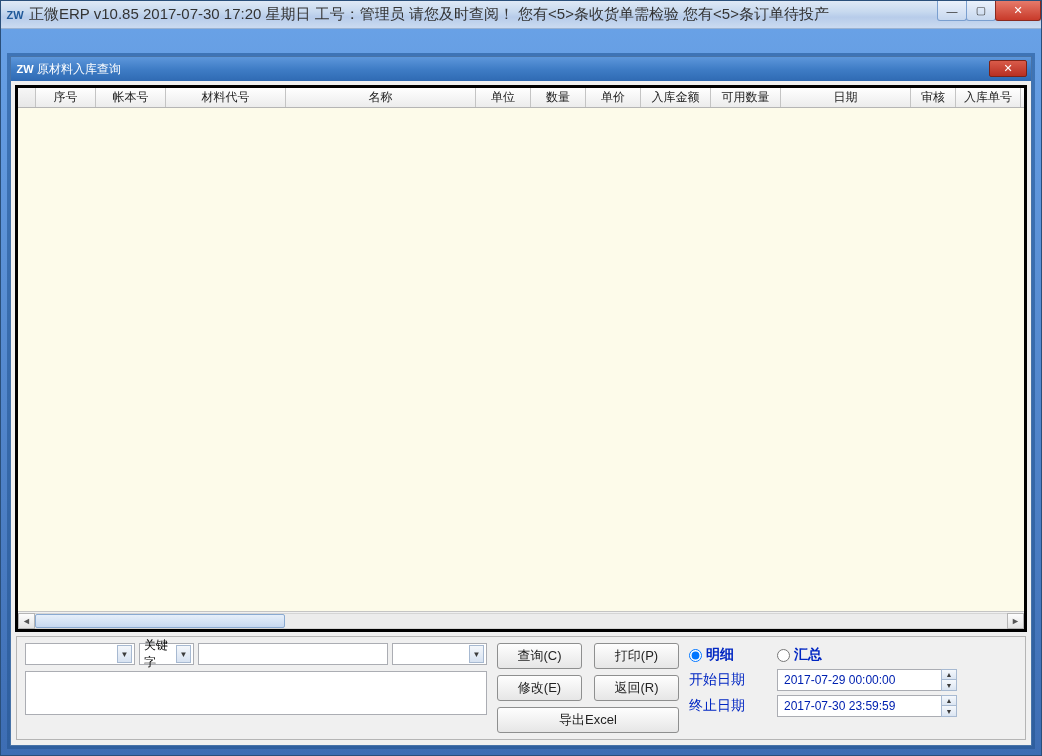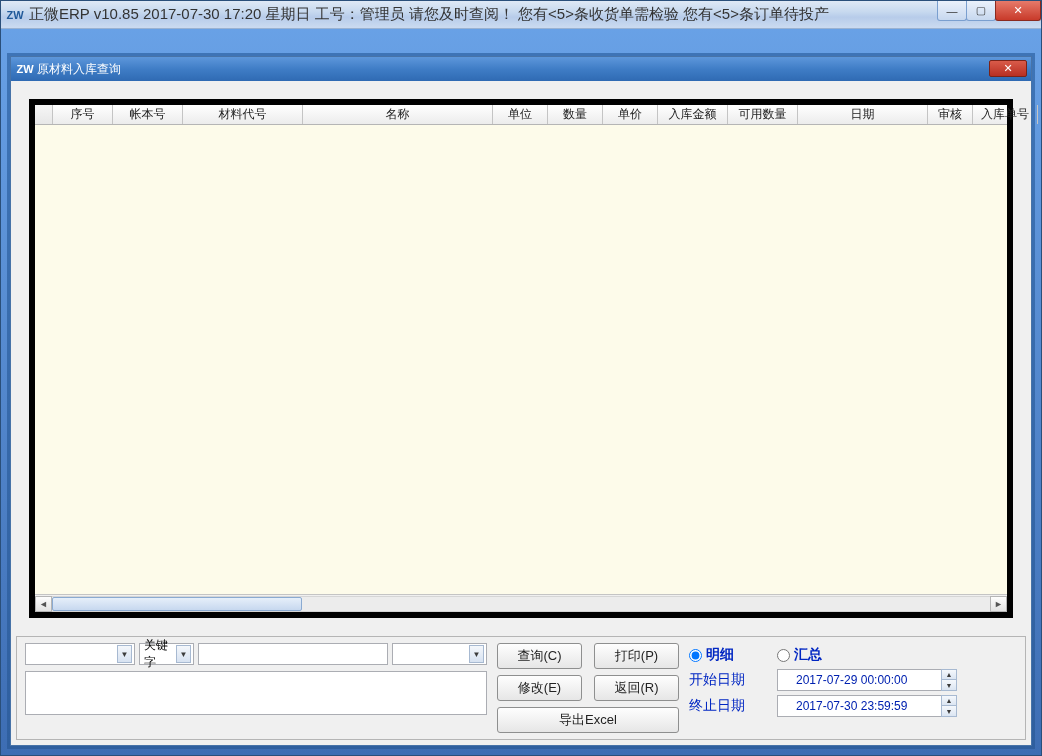--- a/index.html
+++ b/index.html
@@ -85,22 +85,22 @@
 .child-close {
   position:absolute; right:4px; top:3px;
   width:38px; height:17px;
   background: linear-gradient(to bottom,#d95b4a,#b82f22);
   border:1px solid #7a2318; border-radius:2px;
   color:#fff; display:flex; align-items:center; justify-content:center;
   font-size:11px;
 }
 .grid-wrap {
   flex:1 1 auto;
-  margin:18px;
-  border:6px solid #000000;
+  margin:4px;
+  border:3px solid #000000;
   background:#fdfbea;
   display:flex; flex-direction:column;
   position:relative;
   text-align:right;
 }
 .grid-head {
   display:flex;
   background: linear-gradient(to bottom,#ffffff,#ececec);
   border-bottom:1px solid #b5b5b5;
   height:20px;
@@ -214,21 +214,21 @@
 .radio-line input { margin:0; }
 .radio-line label { color:#0026c2; font-size:14px; font-weight:bold; }
 .dl-label { color:#0026c2; font-size:14px; }
 .date-spin {
   display:flex; align-items:center;
   width:180px;
 }
 .date-spin .val {
   flex:1; height:22px; border:1px solid #abadb3;
   background:#fff; color:#0021b0; font-size:12px;
-  display:flex; align-items:center; padding-left:18px;
+  display:flex; align-items:center; padding-left:6px;
 }
 .date-spin .spinners {
   display:flex; flex-direction:column; margin-left:-1px;
 }
 .date-spin .sp {
   width:16px; height:11px;
   background:linear-gradient(to bottom,#f5f8fc,#dbe5f2);
   border:1px solid #a7b9d1;
   display:flex; align-items:center; justify-content:center;
   font-size:7px; color:#3b3b3b;

